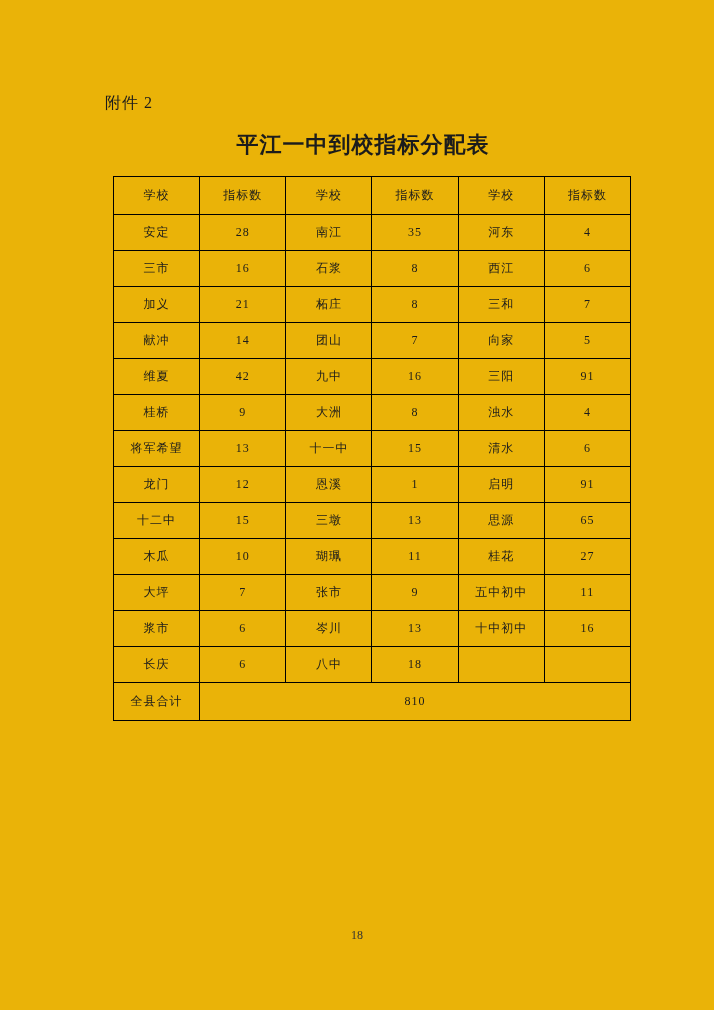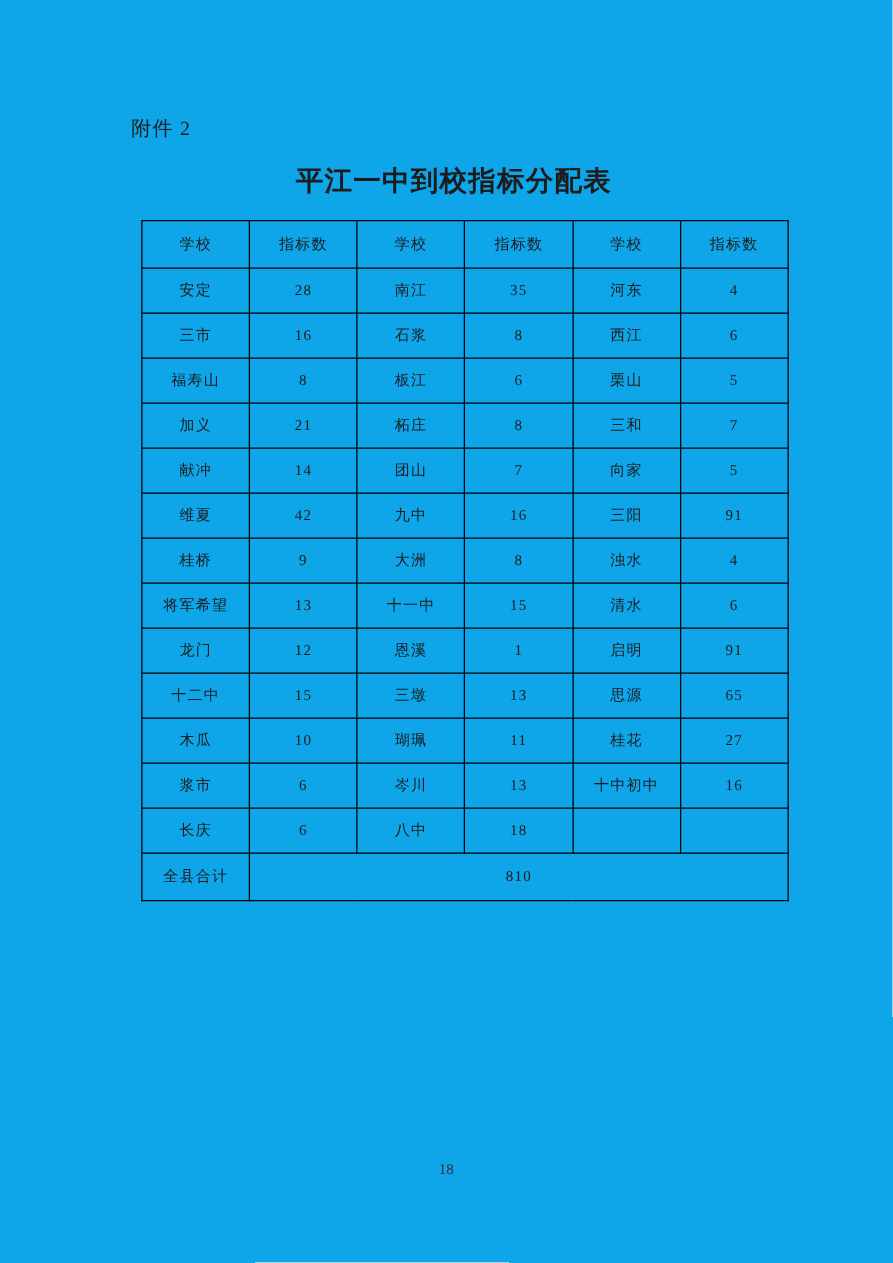--- a/index.html
+++ b/index.html
@@ -7,21 +7,21 @@
     width: 714px;
     height: 1010px;
     background: #ffffff;
     font-family: "Liberation Serif", "DejaVu Serif", serif;
     color: #1c1c1c;
   }
   .page {
     position: relative;
     width: 714px;
     height: 1010px;
-    background: #0ea5e9;
+    background: #eab308;
     overflow: hidden;
   }
   .attachment-label {
     position: absolute;
     left: 105px;
     top: 93px;
     font-size: 16px;
     letter-spacing: 1px;
   }
   .doc-title {
@@ -110,28 +110,20 @@
         </tr>
         <tr>
           <td>三市</td>
           <td>16</td>
           <td>石浆</td>
           <td>8</td>
           <td>西江</td>
           <td>6</td>
         </tr>
         <tr>
-          <td>福寿山</td>
-          <td>8</td>
-          <td>板江</td>
-          <td>6</td>
-          <td>栗山</td>
-          <td>5</td>
-        </tr>
-        <tr>
           <td>加义</td>
           <td>21</td>
           <td>柘庄</td>
           <td>8</td>
           <td>三和</td>
           <td>7</td>
         </tr>
         <tr>
           <td>献冲</td>
           <td>14</td>
@@ -180,20 +172,28 @@
           <td>思源</td>
           <td>65</td>
         </tr>
         <tr>
           <td>木瓜</td>
           <td>10</td>
           <td>瑚珮</td>
           <td>11</td>
           <td>桂花</td>
           <td>27</td>
+        </tr>
+        <tr>
+          <td>大坪</td>
+          <td>7</td>
+          <td>张市</td>
+          <td>9</td>
+          <td>五中初中</td>
+          <td>11</td>
         </tr>
         <tr>
           <td>浆市</td>
           <td>6</td>
           <td>岑川</td>
           <td>13</td>
           <td>十中初中</td>
           <td>16</td>
         </tr>
         <tr>

